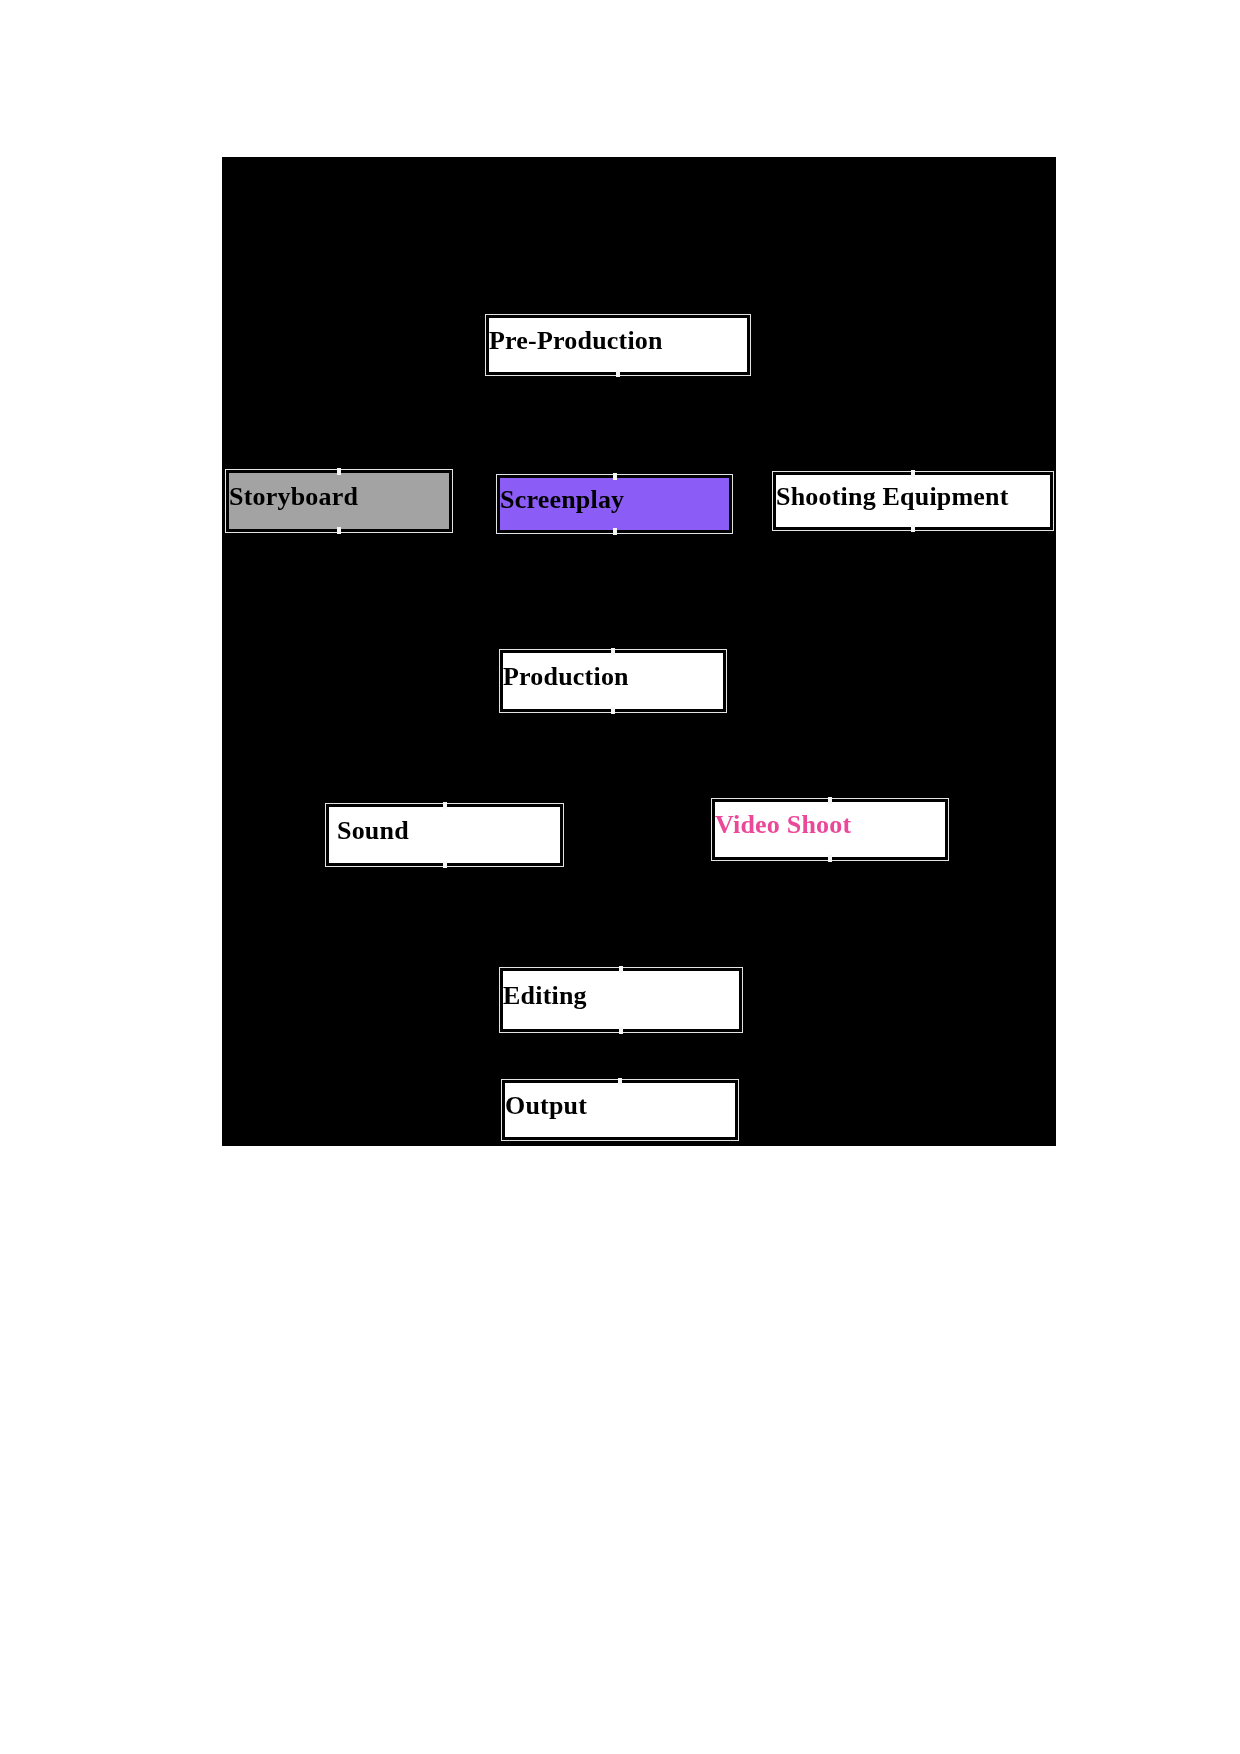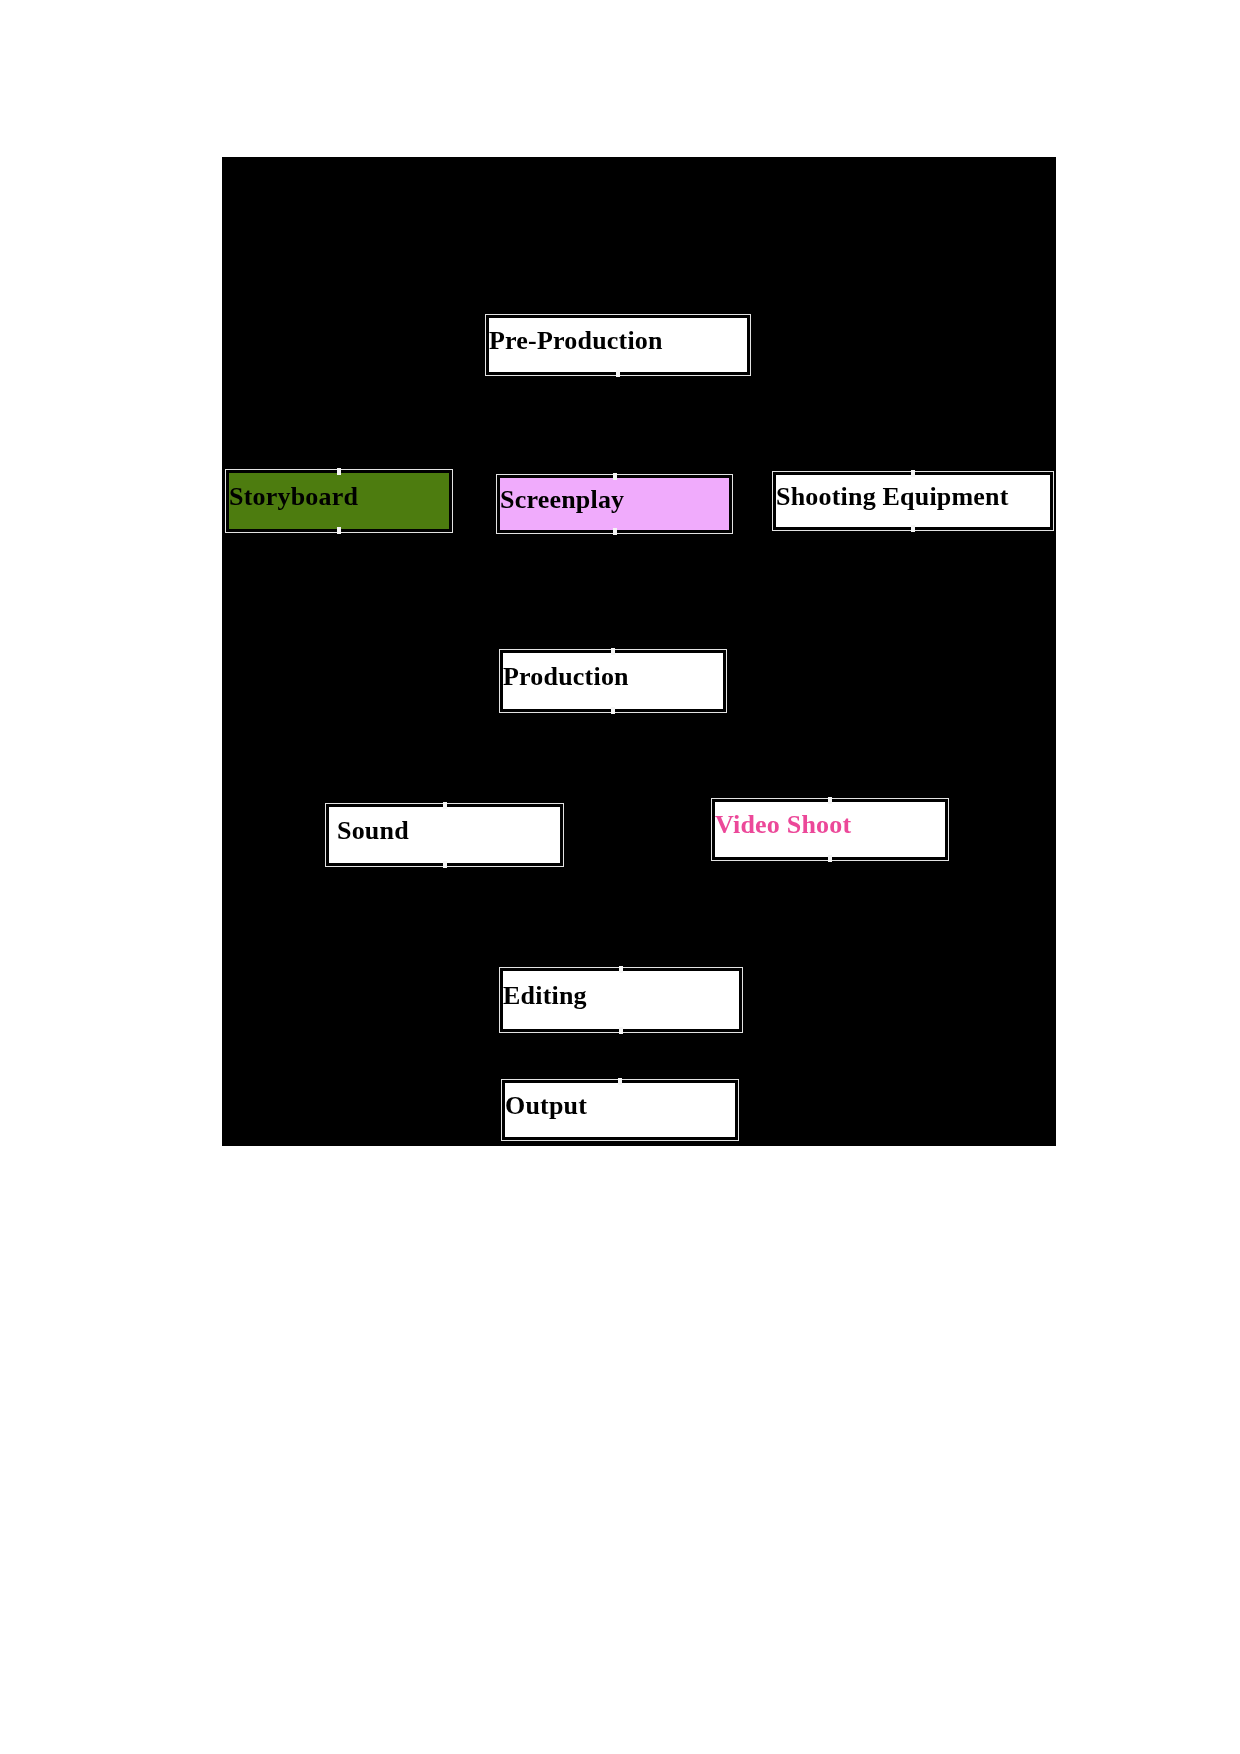--- a/index.html
+++ b/index.html
@@ -48,26 +48,26 @@
 </style>
 </head>
 <body>
 
 <div class="page" style="width: 1240px; height: 1754px; background: rgb(255, 255, 255);">
   <div class="canvas" style="left: 222px; top: 157px; width: 834px; height: 989px; background: rgb(0, 0, 0);">
       <div class="node" style="left: 264px; top: 158px; width: 264px; height: 60px; background: rgb(255, 255, 255); border-color: rgb(0, 0, 0); outline-color: rgb(227, 227, 227);">
         <div class="stub stub-bottom"></div>
         <span class="label" style="color: rgb(0, 0, 0);">Pre-Production</span>
       </div>
-      <div class="node" style="left: 4px; top: 313px; width: 226px; height: 62px; background: #4d7c0f; border-color: rgb(0, 0, 0); outline-color: rgb(227, 227, 227);">
+      <div class="node" style="left: 4px; top: 313px; width: 226px; height: 62px; background: #a3a3a3; border-color: rgb(0, 0, 0); outline-color: rgb(227, 227, 227);">
         <div class="stub stub-top"></div>
         <div class="stub stub-bottom"></div>
         <span class="label" style="color: rgb(0, 0, 0);">Storyboard</span>
       </div>
-      <div class="node" style="left: 275px; top: 318px; width: 235px; height: 58px; background: #f0abfc; border-color: rgb(0, 0, 0); outline-color: rgb(227, 227, 227);">
+      <div class="node" style="left: 275px; top: 318px; width: 235px; height: 58px; background: #8b5cf6; border-color: rgb(0, 0, 0); outline-color: rgb(227, 227, 227);">
         <div class="stub stub-top"></div>
         <div class="stub stub-bottom"></div>
         <span class="label" style="color: rgb(0, 0, 0);">Screenplay</span>
       </div>
       <div class="node" style="left: 551px; top: 315px; width: 280px; height: 58px; background: rgb(255, 255, 255); border-color: rgb(0, 0, 0); outline-color: rgb(227, 227, 227);">
         <div class="stub stub-top"></div>
         <div class="stub stub-bottom"></div>
         <span class="label" style="color: rgb(0, 0, 0);">Shooting Equipment</span>
       </div>
       <div class="node" style="left: 278px; top: 493px; width: 226px; height: 62px; background: rgb(255, 255, 255); border-color: rgb(0, 0, 0); outline-color: rgb(227, 227, 227);">

